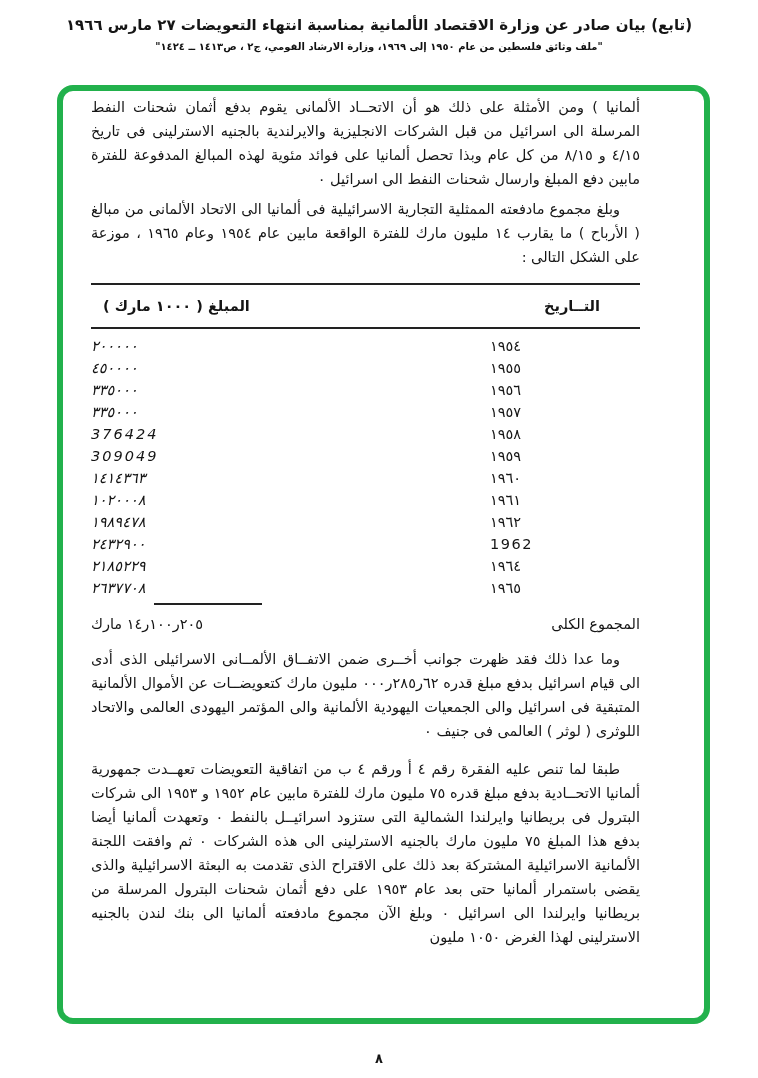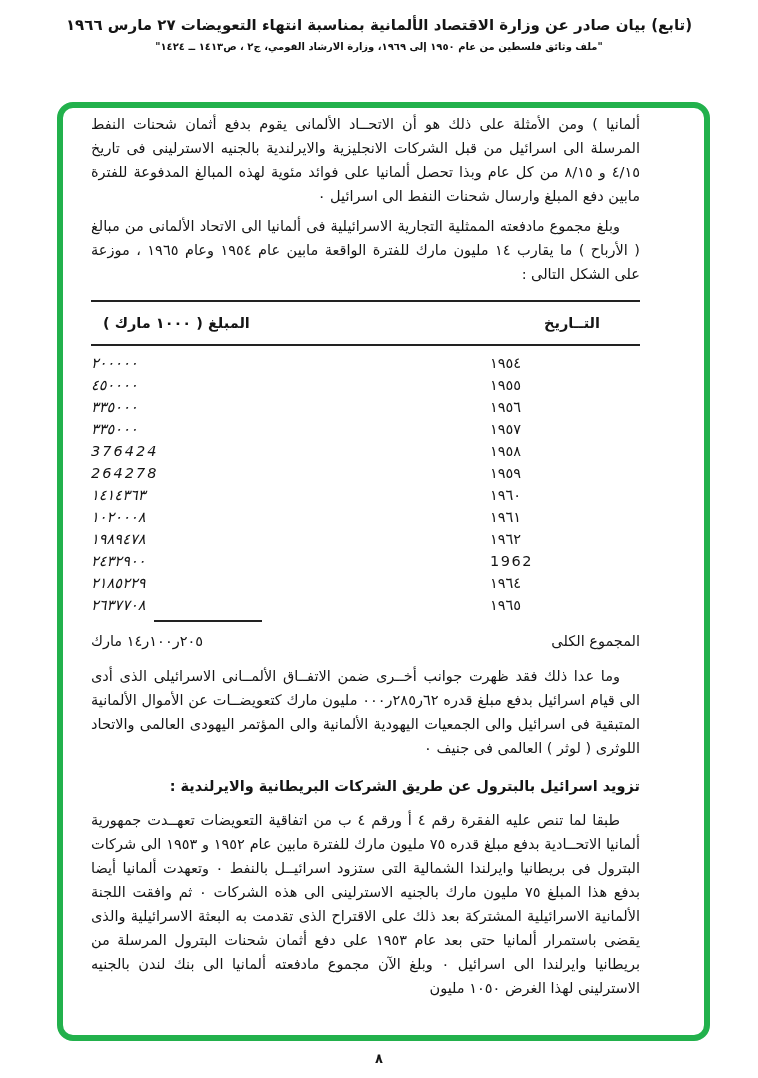--- a/index.html
+++ b/index.html
@@ -7,21 +7,21 @@
     width:758px;height:1078px;overflow:hidden;
     background:#ffffff;color:#151515;
     font-family:"DejaVu Sans",sans-serif;
   }
   .page{position:relative;width:758px;height:1078px;direction:rtl;}
   .stray{position:absolute;top:20px;left:188px;font-size:14px;color:#333;direction:ltr;}
   .hdr{text-align:center;padding-top:16px;}
   .hdr-line1{font-size:15px;font-weight:bold;letter-spacing:.2px;}
   .hdr-line2{font-size:10px;font-weight:bold;margin-top:7px;color:#111;}
   .frame{
-    position:absolute;top:102px;left:57px;box-sizing:border-box;
+    position:absolute;top:85px;left:57px;box-sizing:border-box;
     width:653px;height:939px;
     border:6px solid #22b14c;border-radius:16px;
     padding:2px 64px 0 28px;
   }
   .para{font-size:14.5px;line-height:24px;text-align:justify;margin:0;}
   .indent{text-indent:20px;}
   .p1{margin-top:2px;}
   .p2{margin-top:6px;}
   .p3{margin-top:10px;}
   .p4{margin-top:14px;}
@@ -81,21 +81,21 @@
         <div class="t-row">
           <span class="td-year">١٩٥٧</span>
           <span class="td-amt">٣٣٥٠٠٠</span>
         </div>
         <div class="t-row">
           <span class="td-year">١٩٥٨</span>
           <span class="td-amt">376424</span>
         </div>
         <div class="t-row">
           <span class="td-year">١٩٥٩</span>
-          <span class="td-amt">264278</span>
+          <span class="td-amt">309049</span>
         </div>
         <div class="t-row">
           <span class="td-year">١٩٦٠</span>
           <span class="td-amt">١٤١٤٣٦٣</span>
         </div>
         <div class="t-row">
           <span class="td-year">١٩٦١</span>
           <span class="td-amt">١٠٢٠٠٠٨</span>
         </div>
         <div class="t-row">
@@ -118,21 +118,20 @@
 
       <div class="total-rule"></div>
       <div class="t-total">
         <span class="total-label">المجموع الكلى</span>
         <span class="total-amt"><span class="num-ltr">١٤ر١٠٠ر٢٠٥</span> <span>مارك</span></span>
       </div>
     </div>
 
     <p class="para indent p3">وما عدا ذلك فقد ظهرت جوانب أخــرى ضمن الاتفــاق الألمــانى الاسرائيلى الذى أدى الى قيام اسرائيل بدفع مبلغ قدره ٦٢ر٢٨٥ر٠٠٠ مليون مارك كتعويضــات عن الأموال الألمانية المتبقية فى اسرائيل والى الجمعيات اليهودية الألمانية والى المؤتمر اليهودى العالمى والاتحاد اللوثرى ( لوثر ) العالمى فى جنيف ٠</p>
 
-    <h2 class="sec-heading">تزويد اسرائيل بالبترول عن طريق الشركات البريطانية والايرلندية :</h2>
 
     <p class="para indent p4">طبقا لما تنص عليه الفقرة رقم ٤ أ ورقم ٤ ب من اتفاقية التعويضات تعهــدت جمهورية ألمانيا الاتحــادية بدفع مبلغ قدره ٧٥ مليون مارك للفترة مابين عام ١٩٥٢ و ١٩٥٣ الى شركات البترول فى بريطانيا وايرلندا الشمالية التى ستزود اسرائيــل بالنفط ٠ وتعهدت ألمانيا أيضا بدفع هذا المبلغ ٧٥ مليون مارك بالجنيه الاسترلينى الى هذه الشركات ٠ ثم وافقت اللجنة الألمانية الاسرائيلية المشتركة بعد ذلك على الاقتراح الذى تقدمت به البعثة الاسرائيلية والذى يقضى باستمرار ألمانيا حتى بعد عام ١٩٥٣ على دفع أثمان شحنات البترول المرسلة من بريطانيا وايرلندا الى اسرائيل ٠ وبلغ الآن مجموع مادفعته ألمانيا الى بنك لندن بالجنيه الاسترلينى لهذا الغرض ١٠٥٠ مليون</p>
 
   </div>
 
   <div class="pageno">٨</div>
 
 </div>
 
 </body></html>

